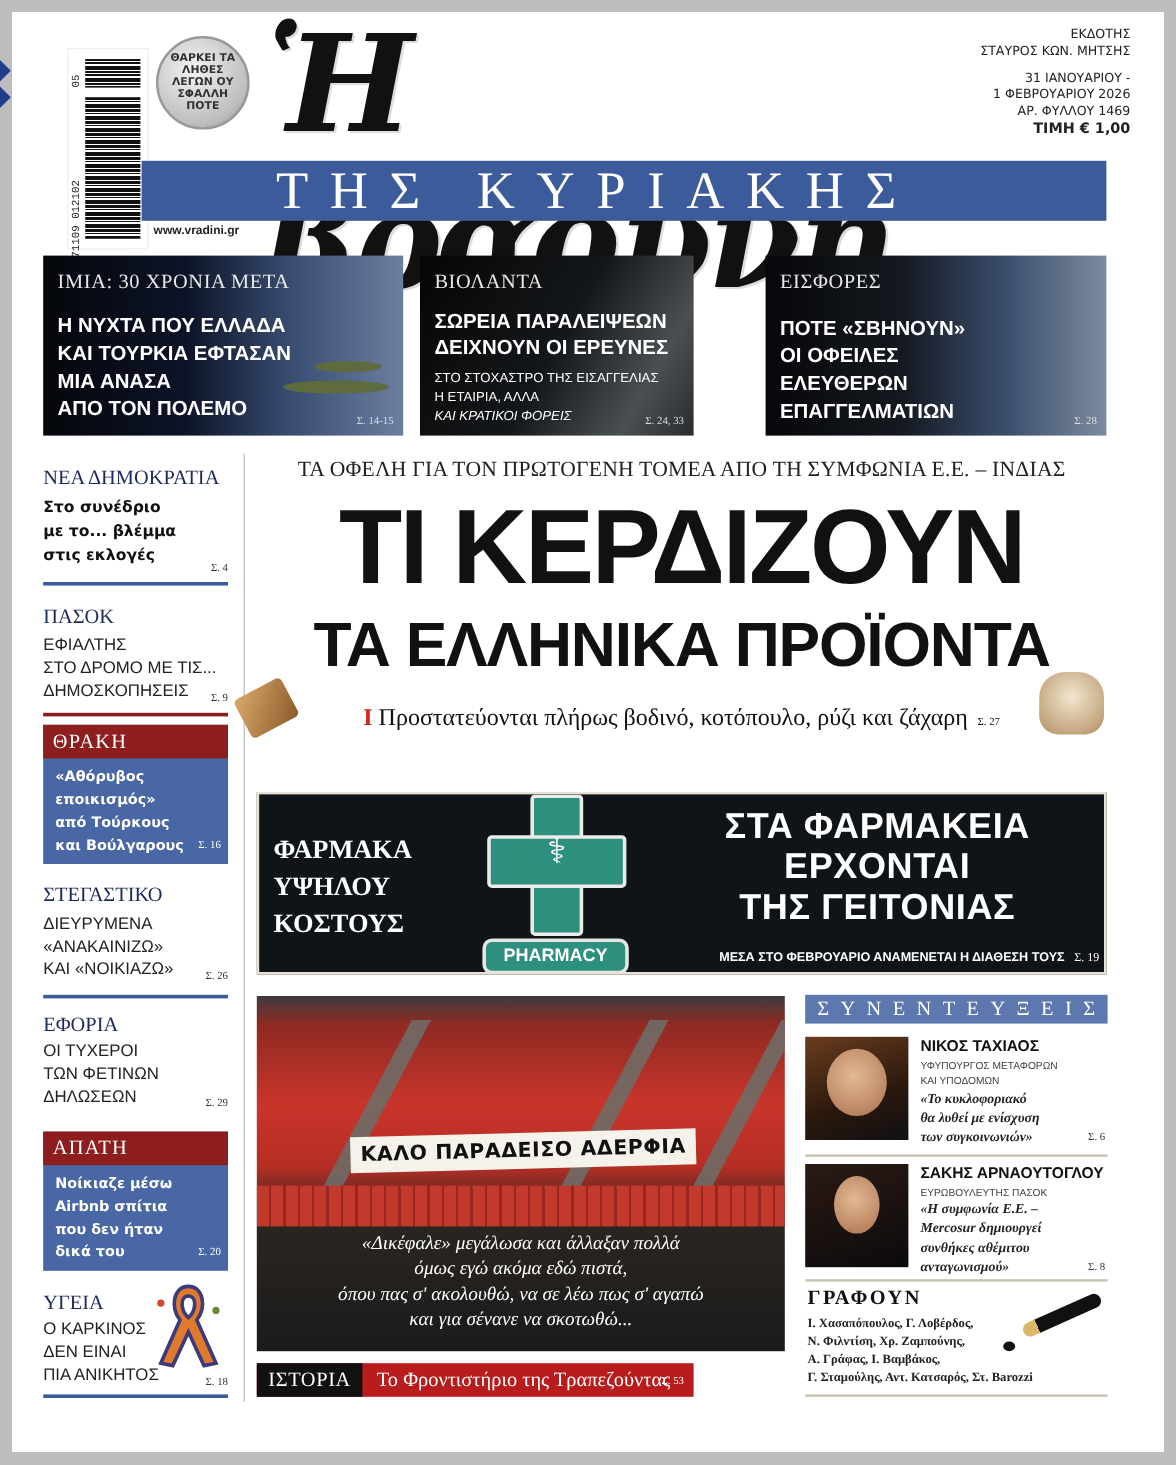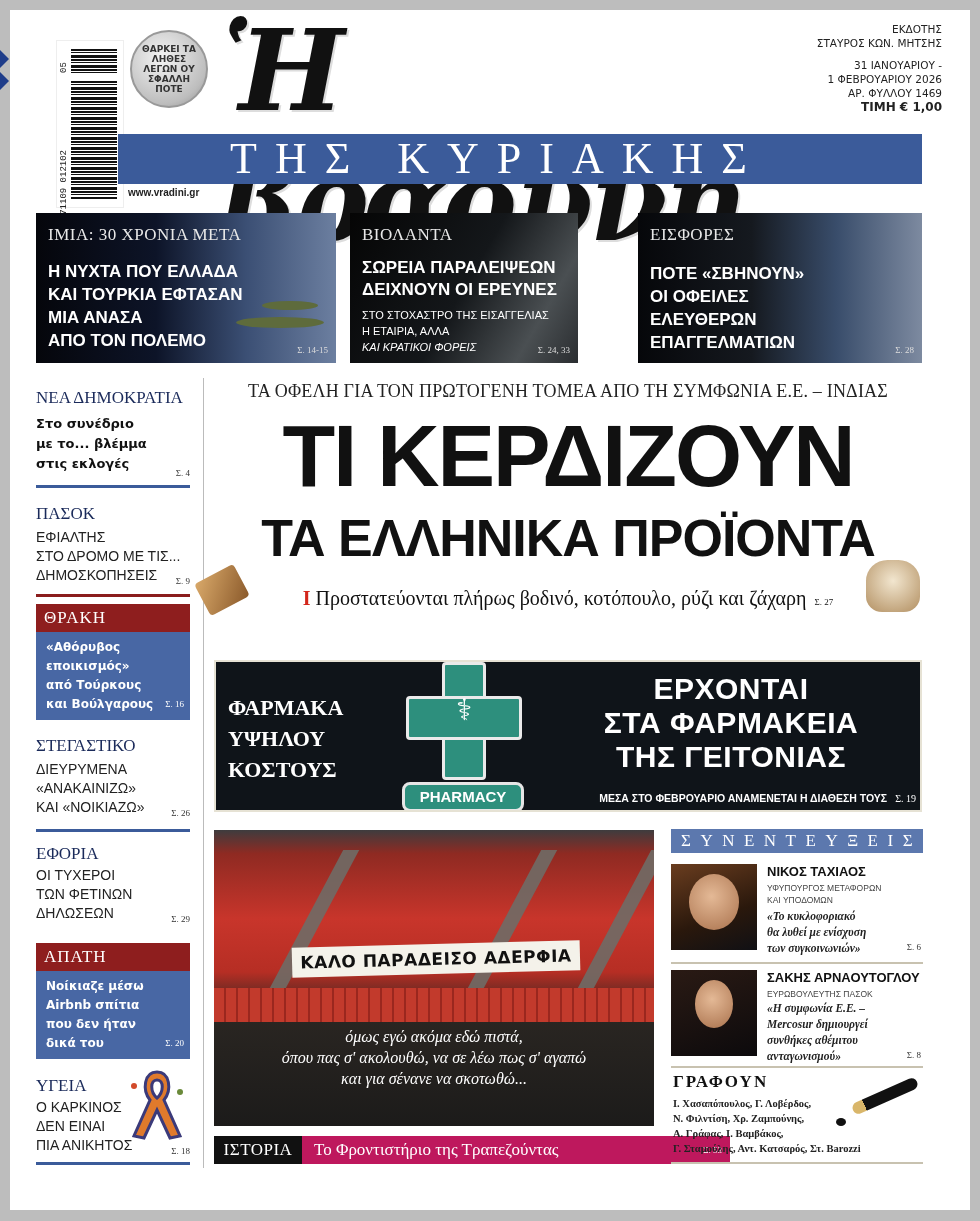--- a/index.html
+++ b/index.html
@@ -71,21 +71,21 @@
   .pharm .sub { position: absolute; left: 320px; top: 130px; width: 380px; text-align: right; color: #fff; font-size: 10.5px; font-weight: bold; }
   .pharm .sub .pg { font-family: "Liberation Serif", serif; font-weight: normal; font-size: 10px; margin-left: 8px; }
 
   
   .photo { position: absolute; left: 214px; top: 830px; width: 440px; height: 296px; overflow: hidden;
     background: linear-gradient(180deg, #3e3c3e 0%, #8f2a22 8%, #c8352b 30%, #b62e24 48%, #2a2622 62%, #1c1b1a 100%); }
   .photo .stairs { position: absolute; top: 20px; width: 16px; height: 140px; background: #6f6b66; transform: skewX(-28deg); opacity: 0.9; }
   .photo .banner { position: absolute; left: 78px; top: 114px; width: 288px; height: 30px; background: #f4f2ea; transform: rotate(-1.5deg); text-align: center; line-height: 30px; font-family: "DejaVu Sans", sans-serif; font-weight: bold; font-size: 17px; color: #111; letter-spacing: 0.5px; }
   .photo .rows { position: absolute; left: 0; top: 158px; width: 440px; height: 34px; background: repeating-linear-gradient(90deg, #c23a2c 0 10px, #9a271e 10px 12px); }
   .photo .quote { position: absolute; left: 0; top: 196px; width: 440px; text-align: center; font-family: "Liberation Serif", serif; font-style: italic; color: #fff; font-size: 16px; line-height: 21px; }
-  .hist { position: absolute; left: 214px; top: 1136px; width: 516px; height: 28px; background: #be185d; }
+  .hist { position: absolute; left: 214px; top: 1136px; width: 364px; height: 28px; background: #b91c1c; }
   .hist .lab { position: absolute; left: 0; top: 0; width: 88px; height: 28px; background: #111; color: #fff; font-family: "Liberation Serif", serif; font-size: 17px; line-height: 28px; text-align: center; letter-spacing: 0.5px; }
   .hist .t { position: absolute; left: 100px; top: 0; line-height: 28px; color: #fff; font-family: "Liberation Serif", serif; font-size: 17px; }
   .hist .pg { position: absolute; right: 8px; top: 0; line-height: 28px; color: #fff; font-family: "Liberation Serif", serif; font-size: 9px; }
 
   
   .intv-h { position: absolute; left: 671px; top: 829px; width: 252px; height: 24px; background: #5c78ae; color: #fff; font-family: "Liberation Serif", serif; font-size: 17px; line-height: 24px; letter-spacing: 9.5px; padding-left: 10px; }
   .iv { position: absolute; left: 671px; width: 252px; }
   .iv .ph { position: absolute; left: 0; top: 0; width: 86px; background: linear-gradient(160deg, #6a3d1f, #2a180c 60%, #101014); }
   .iv .face { position: absolute; border-radius: 50%; background: radial-gradient(circle at 45% 40%, #e4b996, #a9714c); }
   .iv .name { position: absolute; left: 96px; top: 0; font-family: "Liberation Sans", sans-serif; font-weight: bold; font-size: 13px; color: #111; white-space: nowrap; }
@@ -243,34 +243,35 @@
     <div>ΥΨΗΛΟΥ</div>
     <div>ΚΟΣΤΟΥΣ</div>
   </div>
   <div class="cross">
     <div class="v"></div>
       <div class="h"></div>
     <div class="sym">⚕</div>
   </div>
   <div class="sign">PHARMACY</div>
   <div class="right-t">
+    <div>ΣΤΑ ΦΑΡΜΑΚΕΙΑ</div>
     <div>ΕΡΧΟΝΤΑΙ</div>
-    <div>ΣΤΑ ΦΑΡΜΑΚΕΙΑ</div>
     <div>ΤΗΣ ΓΕΙΤΟΝΙΑΣ</div>
   </div>
   <div class="sub"><span>ΜΕΣΑ ΣΤΟ ΦΕΒΡΟΥΑΡΙΟ ΑΝΑΜΕΝΕΤΑΙ Η ΔΙΑΘΕΣΗ ΤΟΥΣ</span><span class="pg">Σ. 19</span></div>
 </div>
 
 <div class="photo">
   <div class="stairs" style="left:92px;"></div>
   <div class="stairs" style="left:290px;"></div>
   <div class="stairs" style="left:400px;"></div>
   <div class="banner">ΚΑΛΟ ΠΑΡΑΔΕΙΣΟ ΑΔΕΡΦΙΑ</div>
   <div class="rows"></div>
   <div class="quote">
+    <div>«Δικέφαλε» μεγάλωσα και άλλαξαν πολλά</div>
     <div>όμως εγώ ακόμα εδώ πιστά,</div>
     <div>όπου πας σ' ακολουθώ, να σε λέω πως σ' αγαπώ</div>
     <div>και για σένανε να σκοτωθώ...</div>
   </div>
 </div>
 <div class="hist">
   <div class="lab">ΙΣΤΟΡΙΑ</div>
   <div class="t">Το Φροντιστήριο της Τραπεζούντας</div>
   <div class="pg">Σ. 53</div>
 </div>

